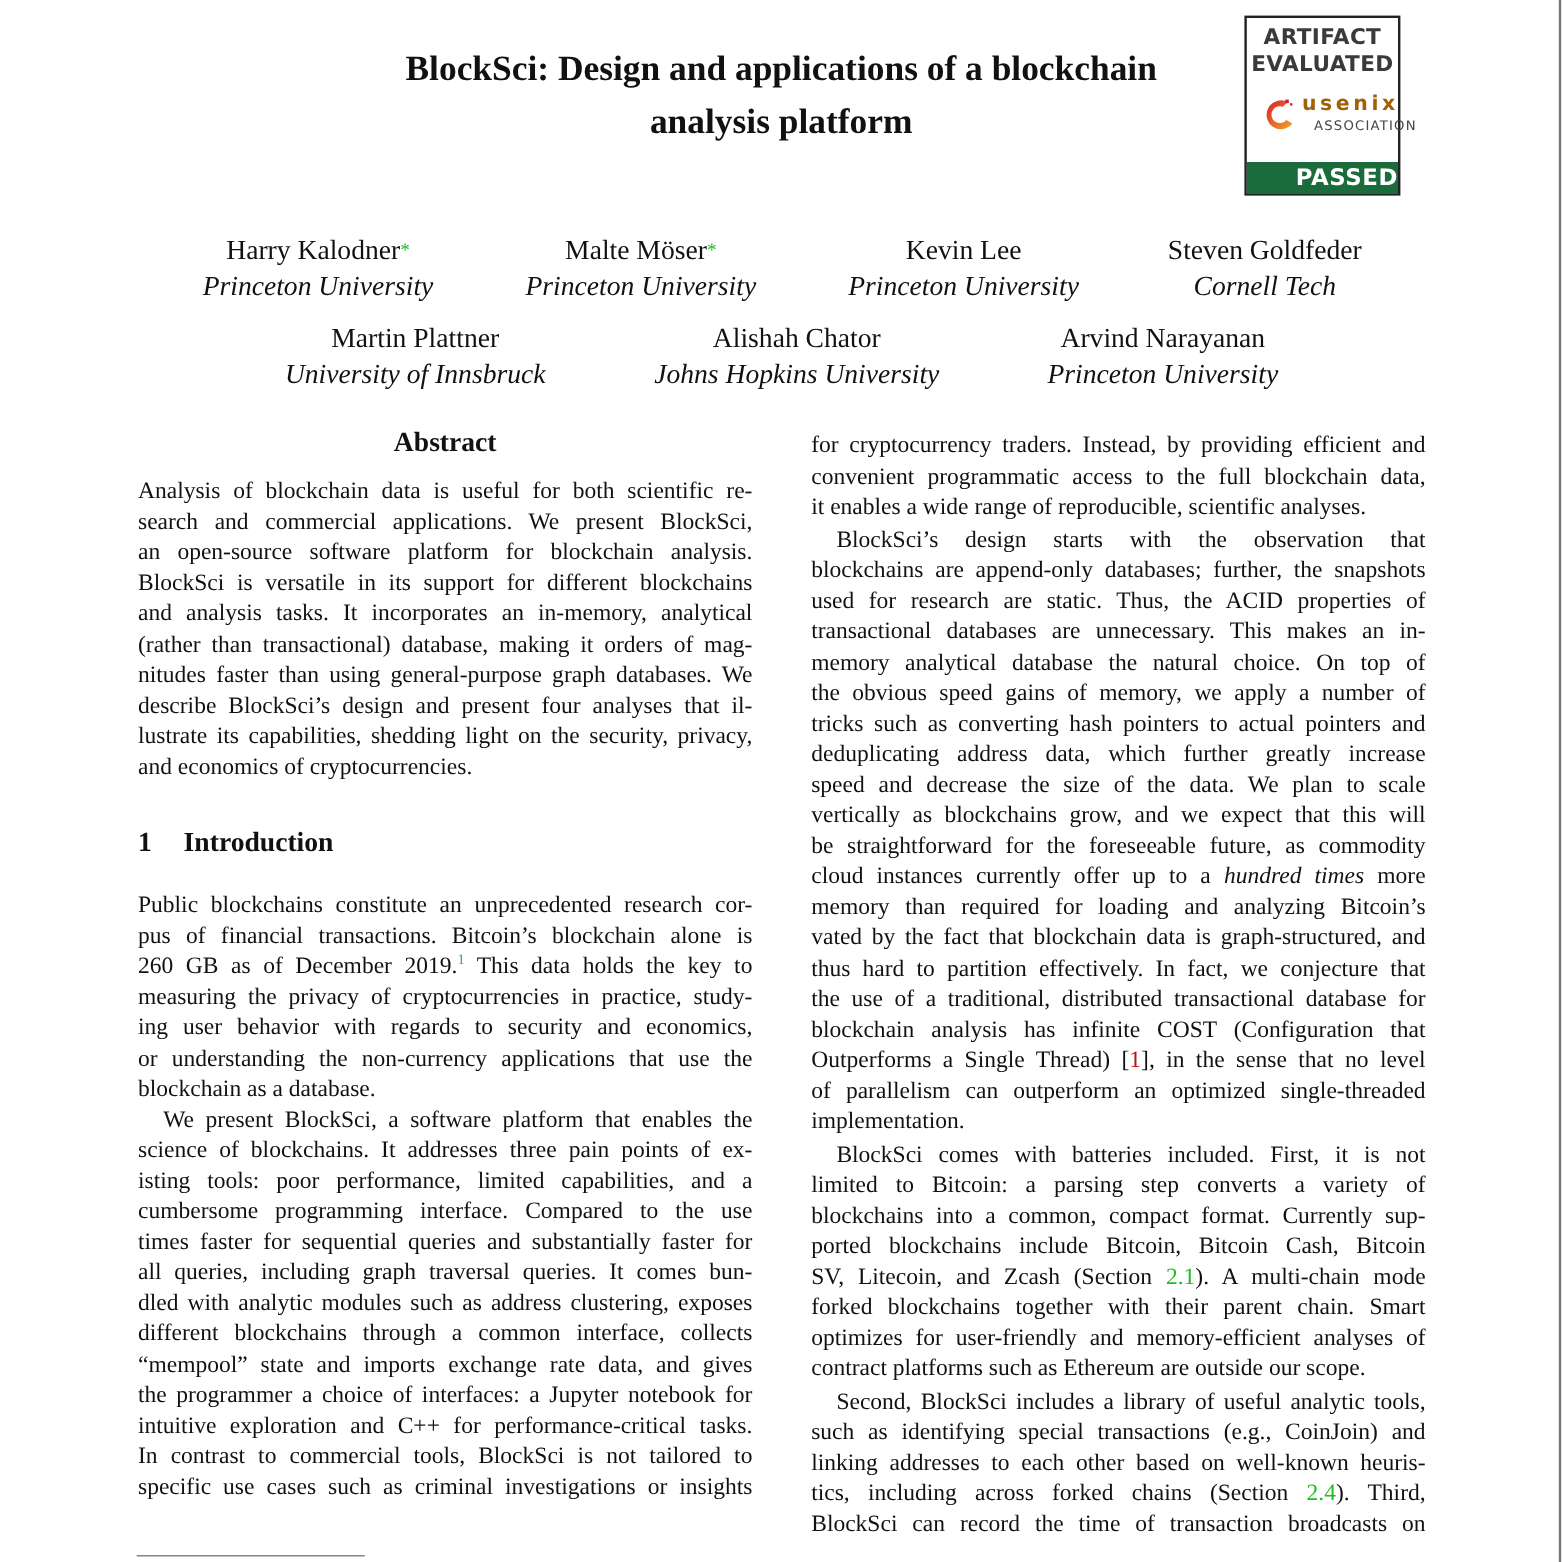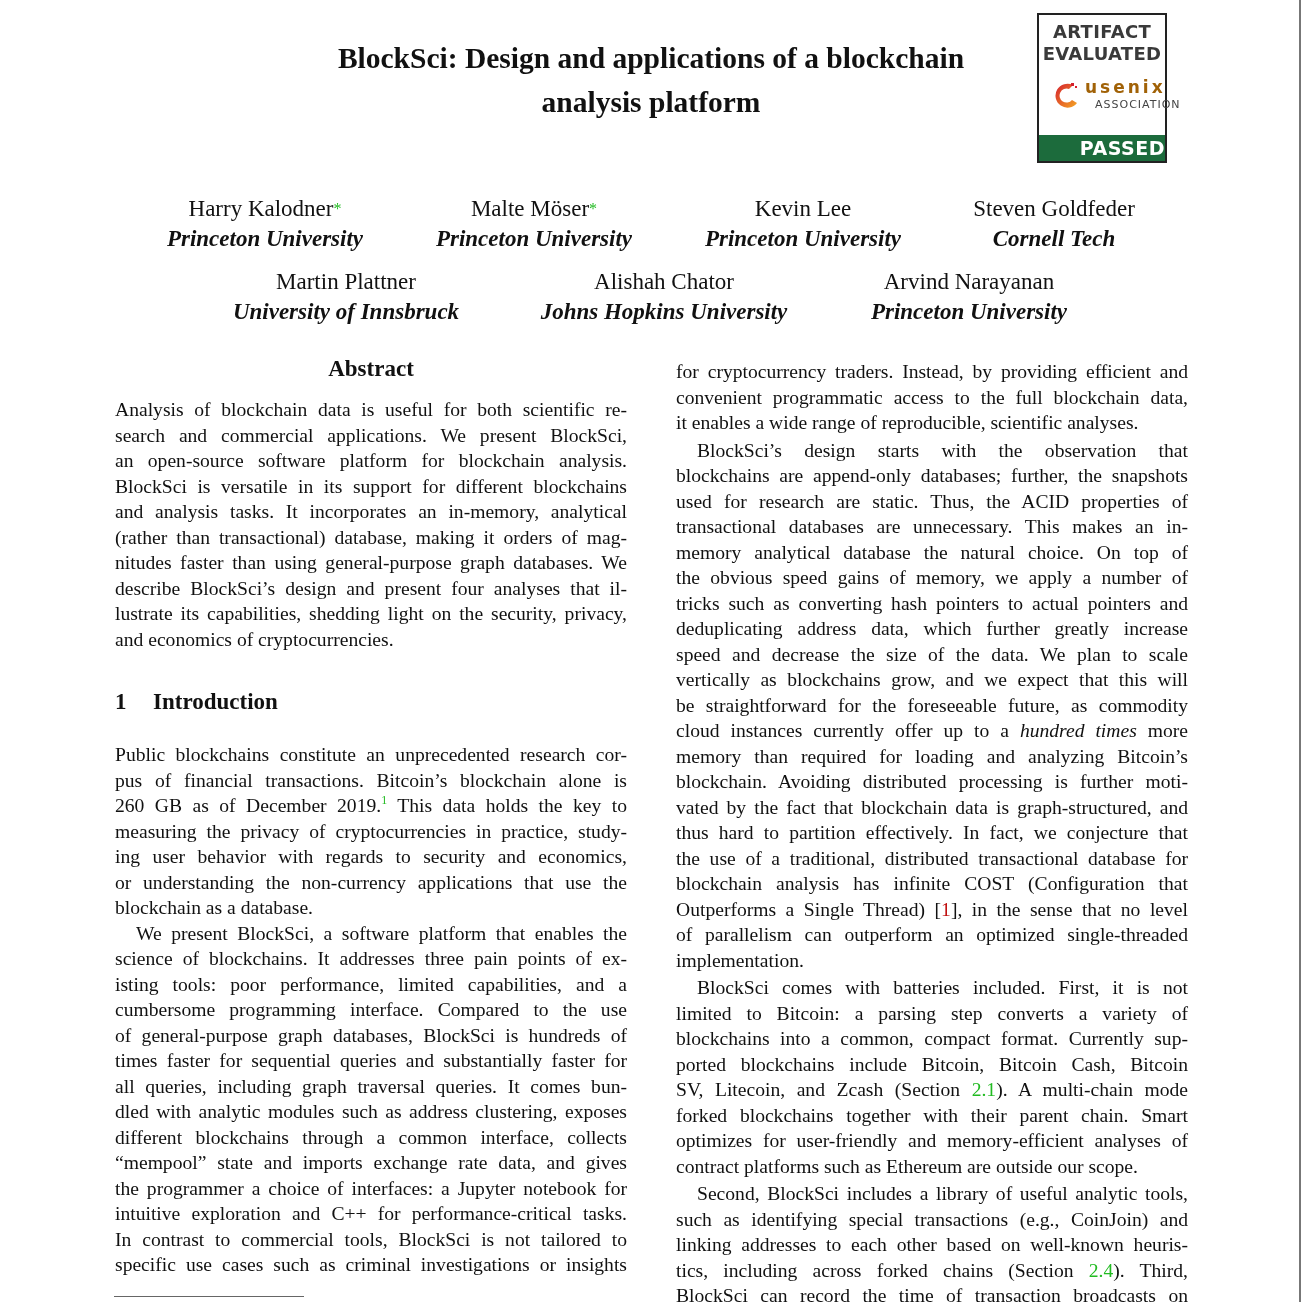--- a/index.html
+++ b/index.html
@@ -18,21 +18,21 @@
     border: 2px solid #222; background: #fff; box-sizing: border-box;
     font-family: "DejaVu Sans", "Liberation Sans", sans-serif;
   }
   .badge .b1 { position: absolute; left: 0; right: 0; top: 6px; text-align: center; font-weight: bold; font-size: 18px; line-height: 22px; color: #3a3a3a; letter-spacing: 0.3px; }
   .badge .logo { position: absolute; left: 12px; top: 66px; width: 30px; height: 30px; }
   .badge .usenix { position: absolute; left: 46px; top: 62px; font-size: 17px; font-weight: bold; letter-spacing: 3px; color: #a16207; }
   .badge .assoc { position: absolute; left: 56px; top: 83px; font-size: 11px; letter-spacing: 1px; color: #444; }
   .badge .passed { position: absolute; left: 0; right: 0; bottom: 0; height: 26px; background: #1c6b3c; color: #fff; font-weight: bold; font-size: 19px; line-height: 26px; text-align: right; letter-spacing: 0.5px; }
   .author { position: absolute; text-align: center; font-size: 23px; line-height: 30px; width: 280px; }
   .author .name { display: block; margin-top: 19px; }
-  .author .aff { display: block; font-style: italic; font-weight: bold; }
+  .author .aff { display: block; font-style: italic; }
   .star { color: #22bb22; font-size: 16px; vertical-align: top; }
   .col { position: absolute; font-size: 19.6px; }
   .line { height: 25.5px; line-height: 25.5px; white-space: nowrap; text-align: justify; text-align-last: justify; }
   .line.last { text-align-last: left; }
   .line.indent { text-indent: 21px; }
   .h-abstract { position: absolute; left: 115px; width: 512px; top: 356px; text-align: center; font-weight: bold; font-size: 23px; }
   .h-intro { position: absolute; left: 115px; top: 689px; font-weight: bold; font-size: 23px; }
   .h-intro .num { display: inline-block; width: 38px; }
   .green { color: #22bb22; }
   .red { color: #c01010; }
@@ -122,21 +122,20 @@
   <div class="line">pus of financial transactions. Bitcoin’s blockchain alone is</div>
   <div class="line"><span>260 GB as of December 2019.</span><sup class="green">1</sup><span> This data holds the key to</span></div>
   <div class="line">measuring the privacy of cryptocurrencies in practice, study-</div>
   <div class="line">ing user behavior with regards to security and economics,</div>
   <div class="line">or understanding the non-currency applications that use the</div>
   <div class="line last">blockchain as a database.</div>
   <div class="line indent">We present BlockSci, a software platform that enables the</div>
   <div class="line">science of blockchains. It addresses three pain points of ex-</div>
   <div class="line">isting tools: poor performance, limited capabilities, and a</div>
   <div class="line">cumbersome programming interface. Compared to the use</div>
-  <div class="line">of general-purpose graph databases, BlockSci is hundreds of</div>
   <div class="line">times faster for sequential queries and substantially faster for</div>
   <div class="line">all queries, including graph traversal queries. It comes bun-</div>
   <div class="line">dled with analytic modules such as address clustering, exposes</div>
   <div class="line">different blockchains through a common interface, collects</div>
   <div class="line">“mempool” state and imports exchange rate data, and gives</div>
   <div class="line">the programmer a choice of interfaces: a Jupyter notebook for</div>
   <div class="line">intuitive exploration and C++ for performance-critical tasks.</div>
   <div class="line">In contrast to commercial tools, BlockSci is not tailored to</div>
   <div class="line">specific use cases such as criminal investigations or insights</div>
 </div>
@@ -154,21 +153,20 @@
   <div class="line">transactional databases are unnecessary. This makes an in-</div>
   <div class="line">memory analytical database the natural choice. On top of</div>
   <div class="line">the obvious speed gains of memory, we apply a number of</div>
   <div class="line">tricks such as converting hash pointers to actual pointers and</div>
   <div class="line">deduplicating address data, which further greatly increase</div>
   <div class="line">speed and decrease the size of the data. We plan to scale</div>
   <div class="line">vertically as blockchains grow, and we expect that this will</div>
   <div class="line">be straightforward for the foreseeable future, as commodity</div>
   <div class="line"><span>cloud instances currently offer up to a </span><em>hundred times</em><span> more</span></div>
   <div class="line">memory than required for loading and analyzing Bitcoin’s</div>
-  <div class="line">blockchain. Avoiding distributed processing is further moti-</div>
   <div class="line">vated by the fact that blockchain data is graph-structured, and</div>
   <div class="line">thus hard to partition effectively. In fact, we conjecture that</div>
   <div class="line">the use of a traditional, distributed transactional database for</div>
   <div class="line">blockchain analysis has infinite COST (Configuration that</div>
   <div class="line"><span>Outperforms a Single Thread) [</span><span class="red">1</span><span>], in the sense that no level</span></div>
   <div class="line">of parallelism can outperform an optimized single-threaded</div>
   <div class="line last">implementation.</div>
 
   <div style="height:2px"></div>
   <div class="line indent">BlockSci comes with batteries included. First, it is not</div>

